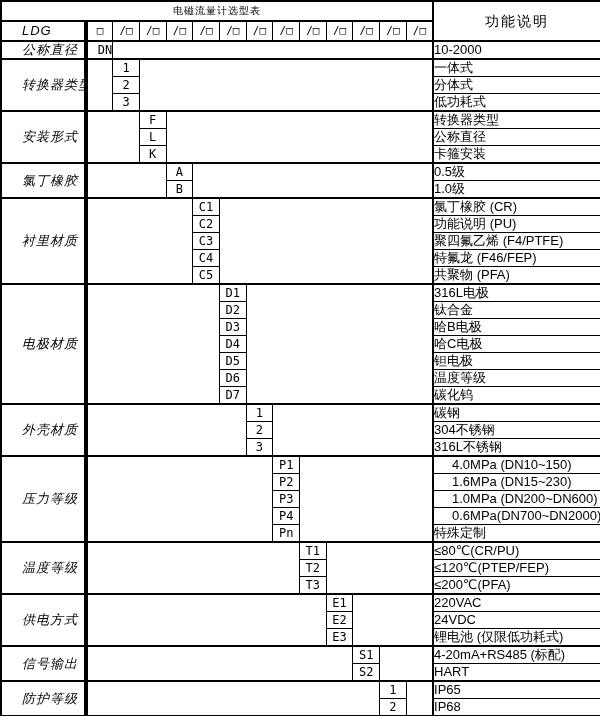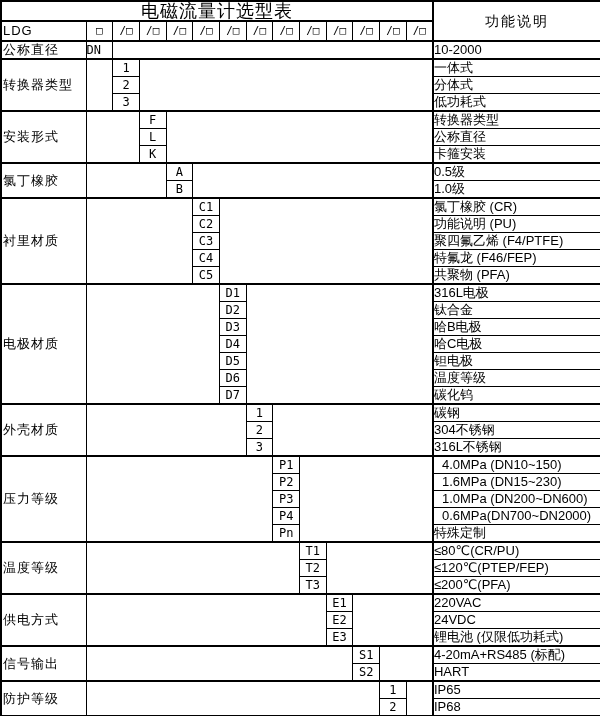--- a/index.html
+++ b/index.html
@@ -3,29 +3,29 @@
 <meta charset="utf-8">
 <style>
   html,body{margin:0;padding:0;background:#fff;}
   body{font-family:"Liberation Sans","DejaVu Sans",sans-serif;color:#000;}
   .sheet{width:600px;background:#fff;}
   table{border-collapse:collapse;table-layout:fixed;width:600px;
         border:2px solid #000;border-bottom:1px solid #000;}
   td{padding:0;margin:0;font-size:13px;line-height:16px;height:16px;
      overflow:hidden;white-space:nowrap;}
   tr.hd td{height:18px;line-height:18px;}
-  .title{text-align:center;font-size:18px;border-bottom:2px solid #000;letter-spacing:1px;}
+  .title{text-align:center;font-size:10px;border-bottom:2px solid #000;letter-spacing:1px;}
   .desc-head{text-align:center;font-size:14px;border-left:2px solid #000;letter-spacing:2px;}
-  .label{border-right:1px solid #000000;padding-left:1px;letter-spacing:1px;}
+  .label{border-right:4px solid #000000;padding-left:20px;letter-spacing:1px;font-style:italic;}
   .box{border:1px solid #000;text-align:center;font-size:12px;
        font-family:"DejaVu Sans Mono","Liberation Mono",monospace;}
-  .box.left{text-align:left;padding-left:0;}
+  .box.left{text-align:right;padding-left:0;}
   .chk{font-size:11px;}
   .desc{border-left:2px solid #000;border-bottom:1px solid #000;text-align:left;}
-  .desc.left{text-align:left;padding-left:8px;}
+  .desc.left{text-align:left;padding-left:18px;}
   tr.gs td{border-top:2px solid #000;}
   .open{background:#fff;}
 </style>
 </head>
 <body>
 
 <div class="sheet">
 <table>
   <colgroup>
     <col style="width:85px">

